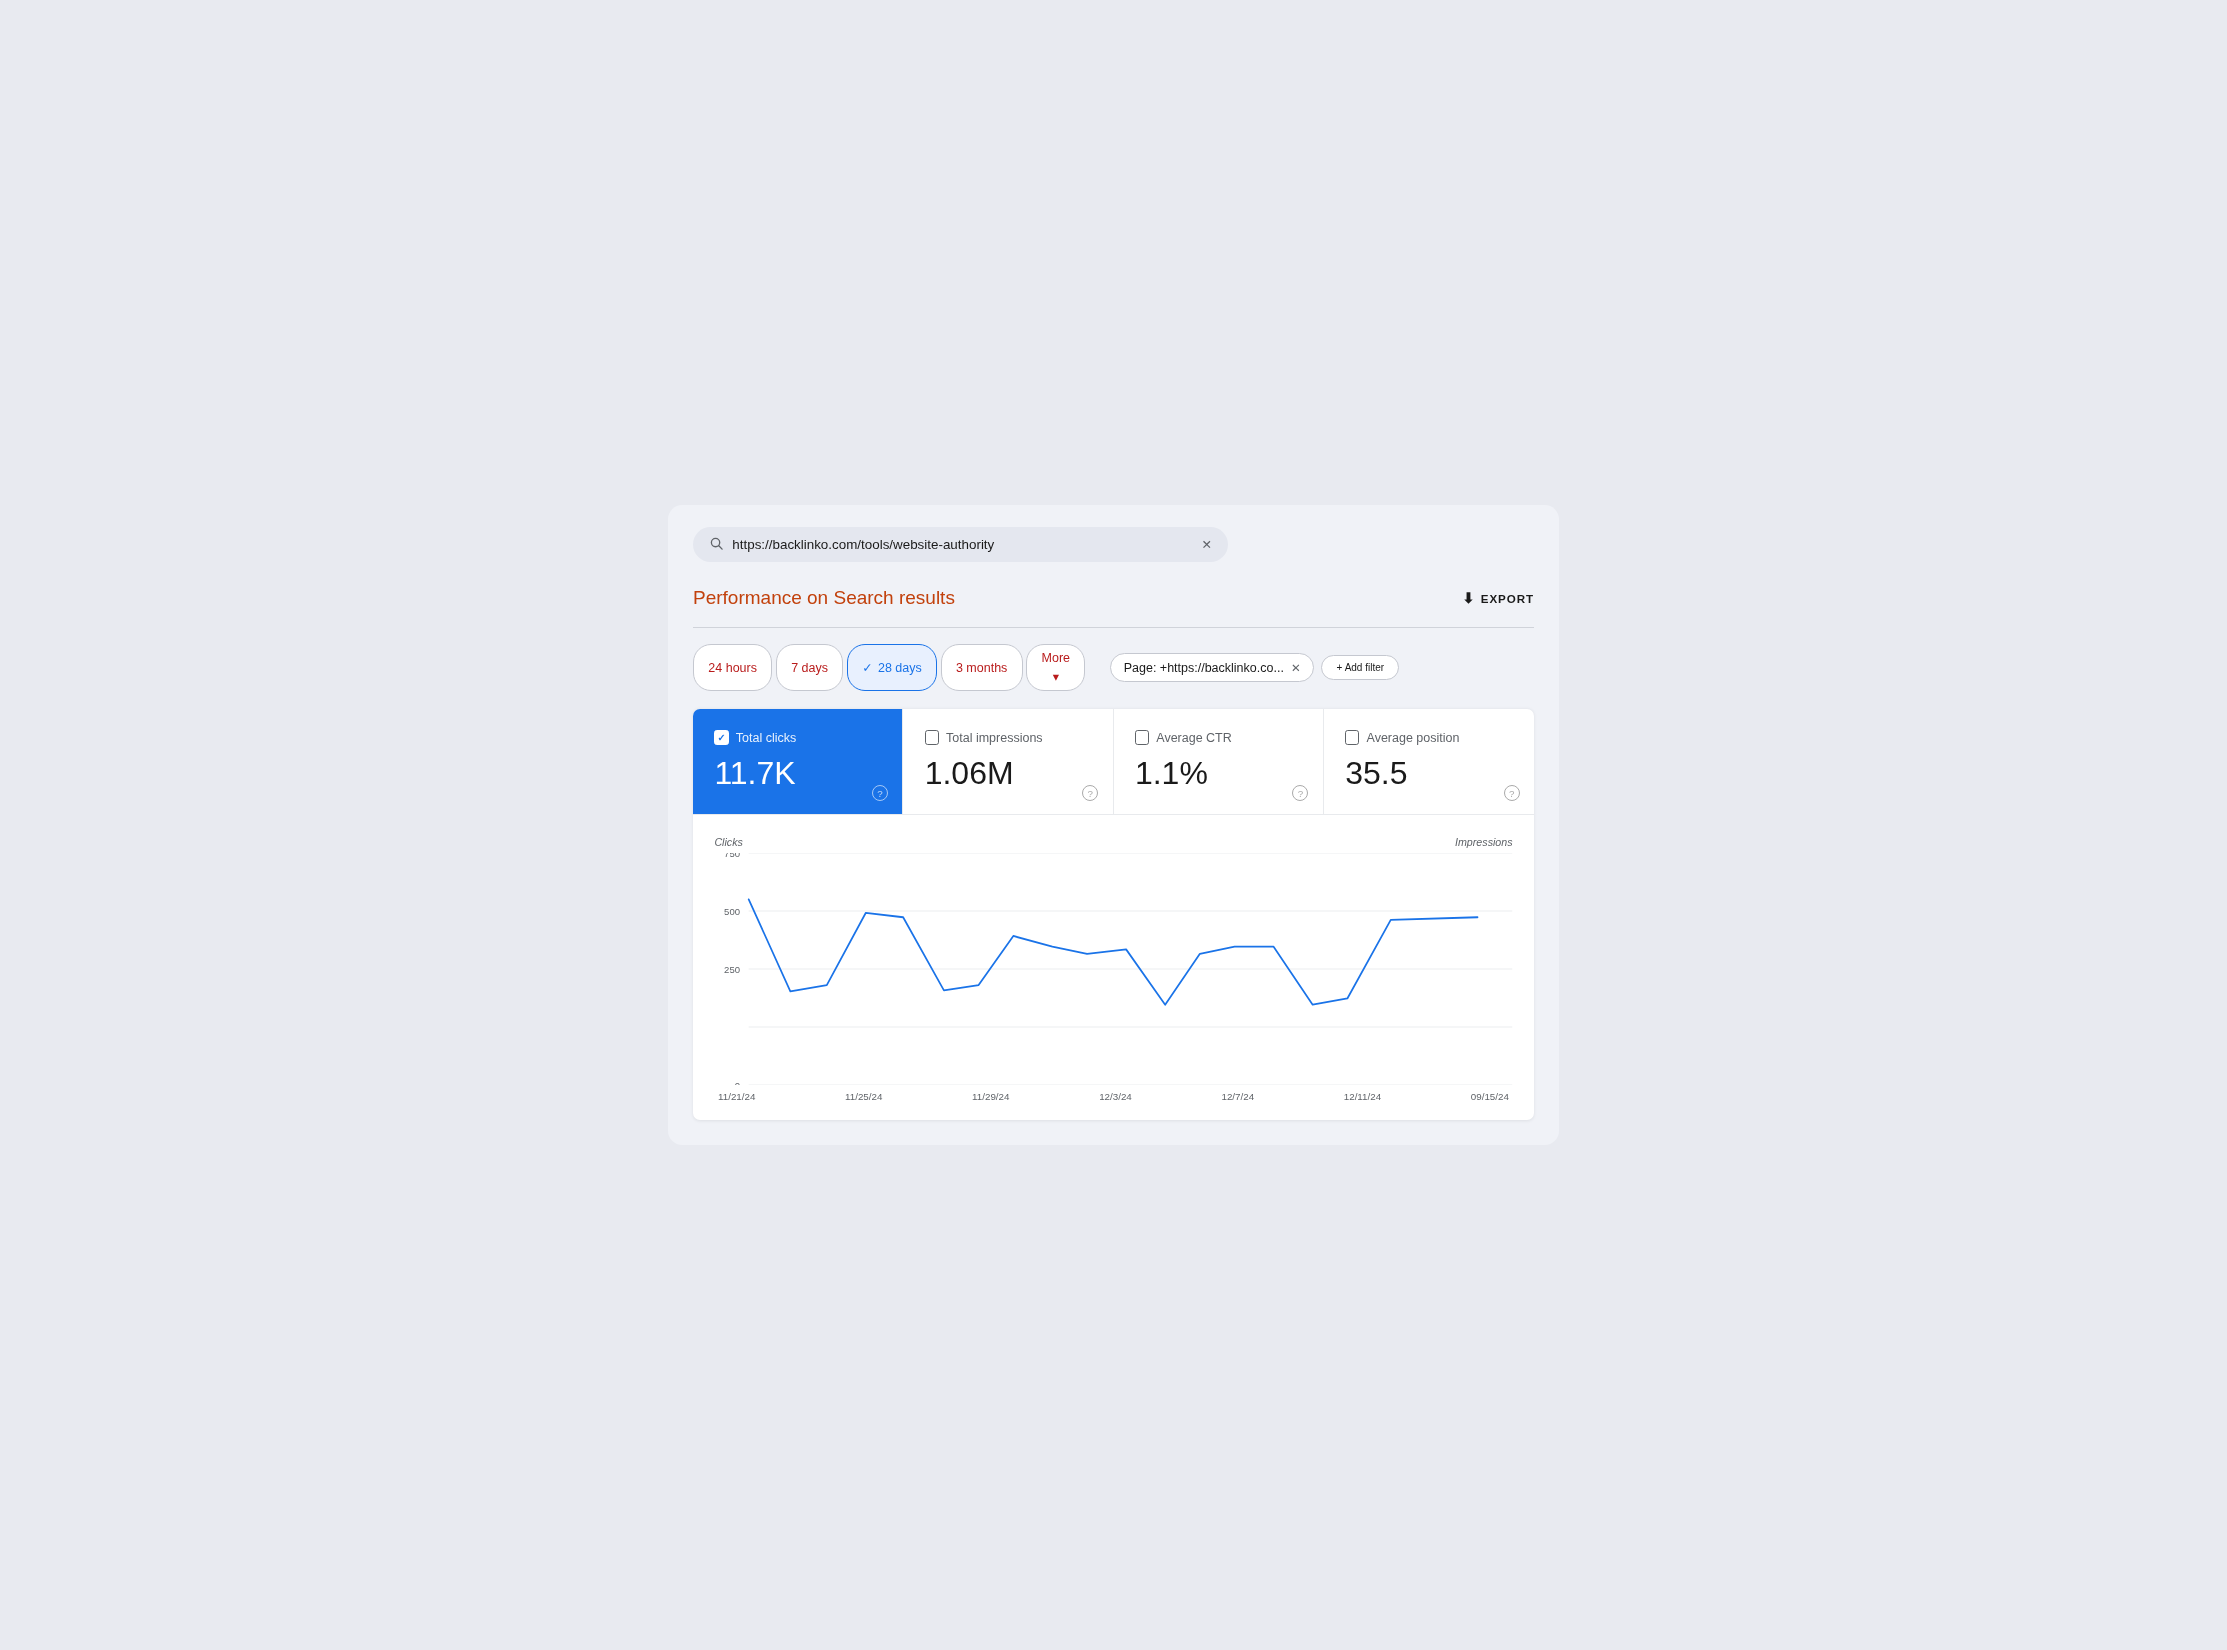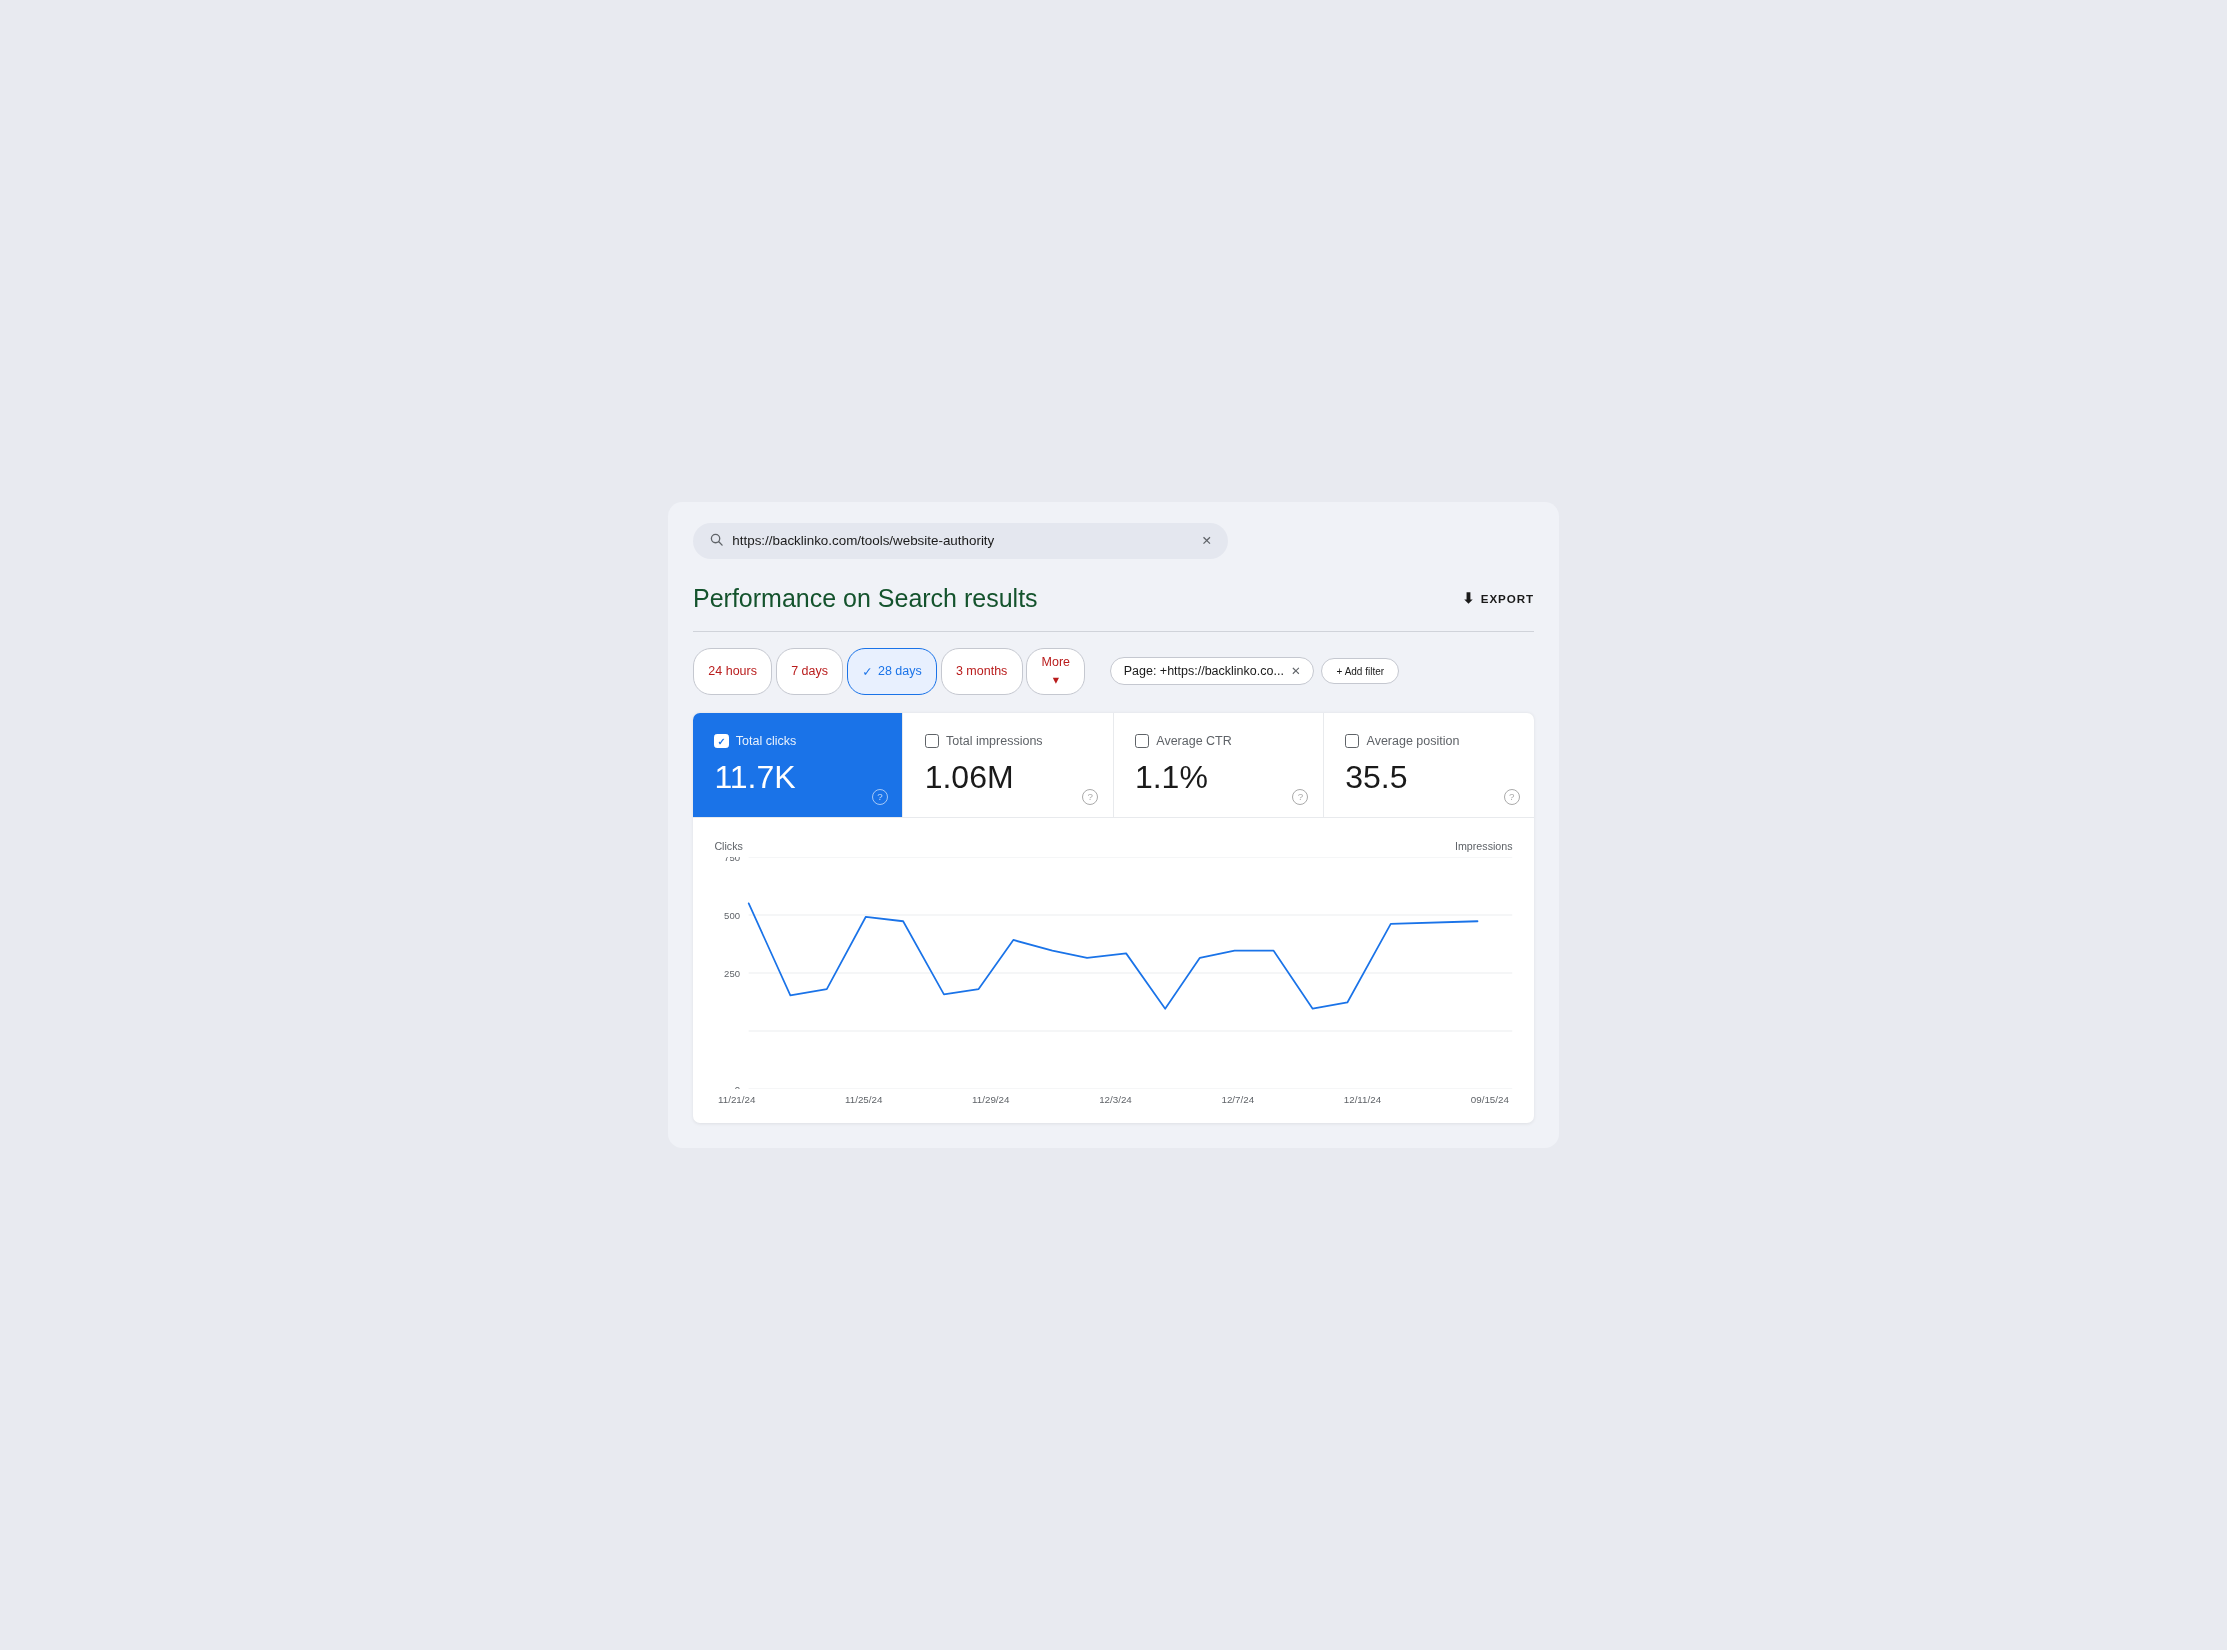--- a/index.html
+++ b/index.html
@@ -51,23 +51,23 @@
       flex-shrink: 0;
     }
     
     .header-row {
       display: flex;
       align-items: center;
       justify-content: space-between;
       margin-bottom: 18px;
     }
     .page-title {
-      font-size: 25px;
+      font-size: 19px;
       font-weight: 500;
-      color: #14532d;
+      color: #c2410c;
     }
     .export-btn {
       display: flex;
       align-items: center;
       gap: 5.3px;
       font-size: 11.6px;
       font-weight: 600;
       color: #1a1a1a;
       letter-spacing: 0.08em;
       cursor: pointer;
@@ -236,20 +236,21 @@
       color: rgba(255,255,255,0.7);
     }
     
     .chart-area {
       padding: 21.4px 21.4px 18px;
     }
     .chart-labels-row {
       display: flex;
       justify-content: space-between;
       margin-bottom: 5.3px;
+      font-style: italic;
     }
     .chart-y-label {
       font-size: 10.7px;
       color: #5f6368;
     }
     .chart-wrapper {
       position: relative;
       height: 232px;
     }
     .chart-svg {

